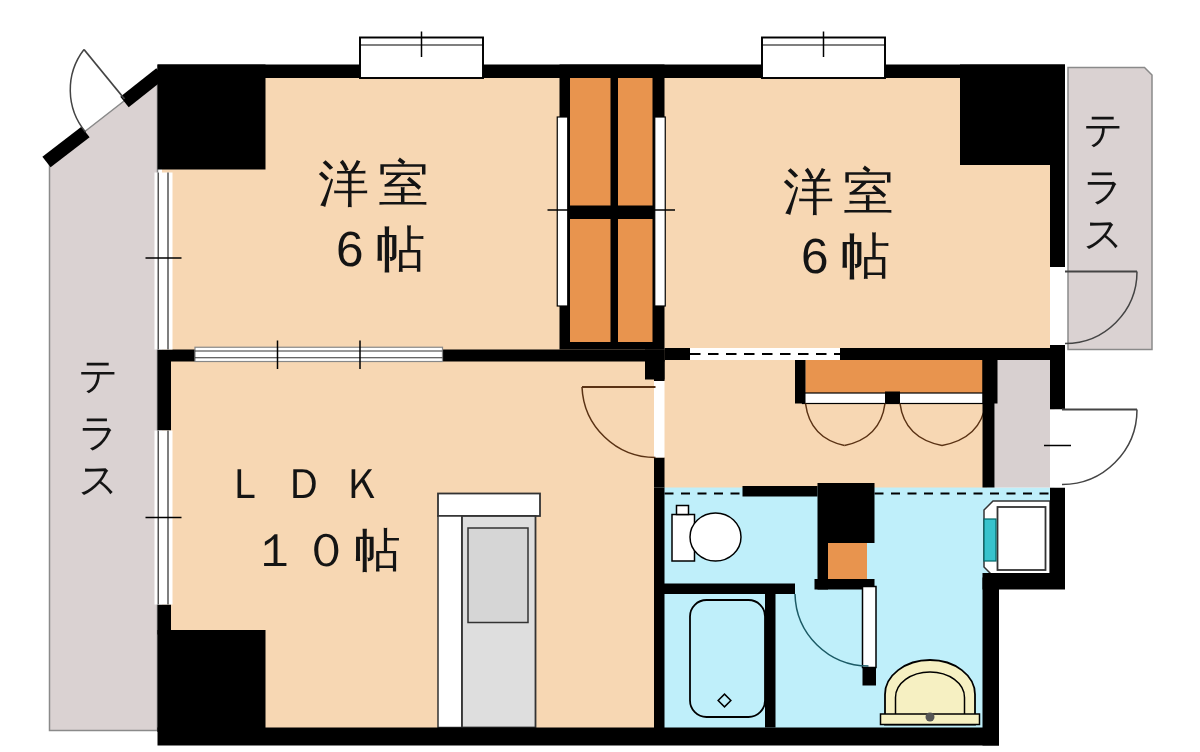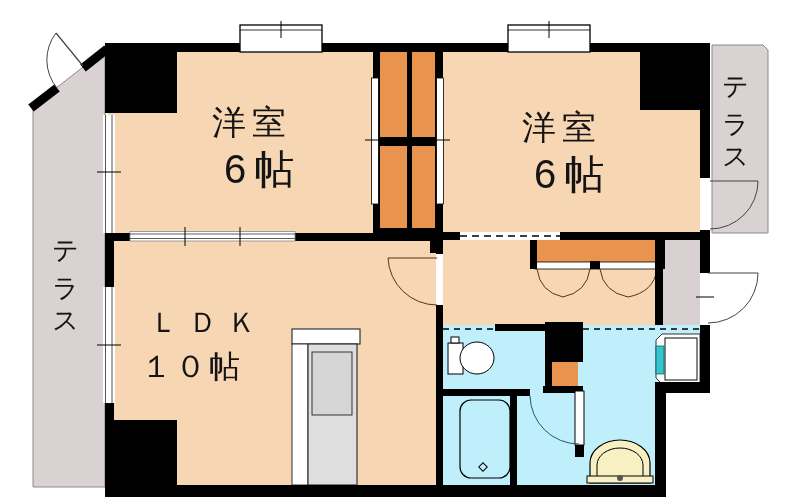--- a/index.html
+++ b/index.html
@@ -1,21 +1,21 @@
 <!DOCTYPE html>
 <html><head>
 <meta charset="utf-8">
 <style>
   html,body{margin:0;padding:0;background:#fff;}
   #plan{position:relative;width:800px;height:501px;background:#fff;overflow:hidden;
         font-family:"Liberation Sans",sans-serif;}
   #plan svg{position:absolute;left:0;top:0;}
   .lbl{position:absolute;color:#141414;line-height:1.08;white-space:pre;}
-  .room-name{font-size:34px;letter-spacing:6px;font-family:Liberation Serif, serif;}
-  .room-size{font-size:40px;letter-spacing:8px;}
+  .room-name{font-size:34px;letter-spacing:6px;}
+  .room-size{font-size:33px;letter-spacing:8px;}
   .ldk-name{font-size:28px;letter-spacing:11px;}
   .ldk-size{font-size:31px;letter-spacing:3px;}
   .vtxt{font-size:26px;writing-mode:vertical-rl;text-orientation:upright;letter-spacing:6px;}
 </style>
 </head>
 <body>
 
 <div id="plan">
 <svg width="800" height="501" viewBox="0 0 800 501">
 
@@ -183,17 +183,17 @@
 
 </svg>
 
 <div class="lbl room-name" style="left:212px;top:105px;">洋室</div>
 <div class="lbl room-size" style="left:224px;top:148px;">6帖</div>
 
 <div class="lbl room-name" style="left:522px;top:110px;">洋室</div>
 <div class="lbl room-size" style="left:534px;top:153px;">6帖</div>
 
 <div class="lbl ldk-name" style="left:150px;top:308px;">ＬＤＫ</div>
-<div class="lbl ldk-size" style="left:141px;top:350px;font-family:Liberation Serif, serif;">１０帖</div>
+<div class="lbl ldk-size" style="left:168px;top:350px;font-family:Liberation Serif, serif;">１０帖</div>
 
 <div class="lbl vtxt" style="left:52px;top:224px;">テラス</div>
 <div class="lbl vtxt" style="left:722px;top:60px;">テラス</div>
 </div>
 
 </body></html>

